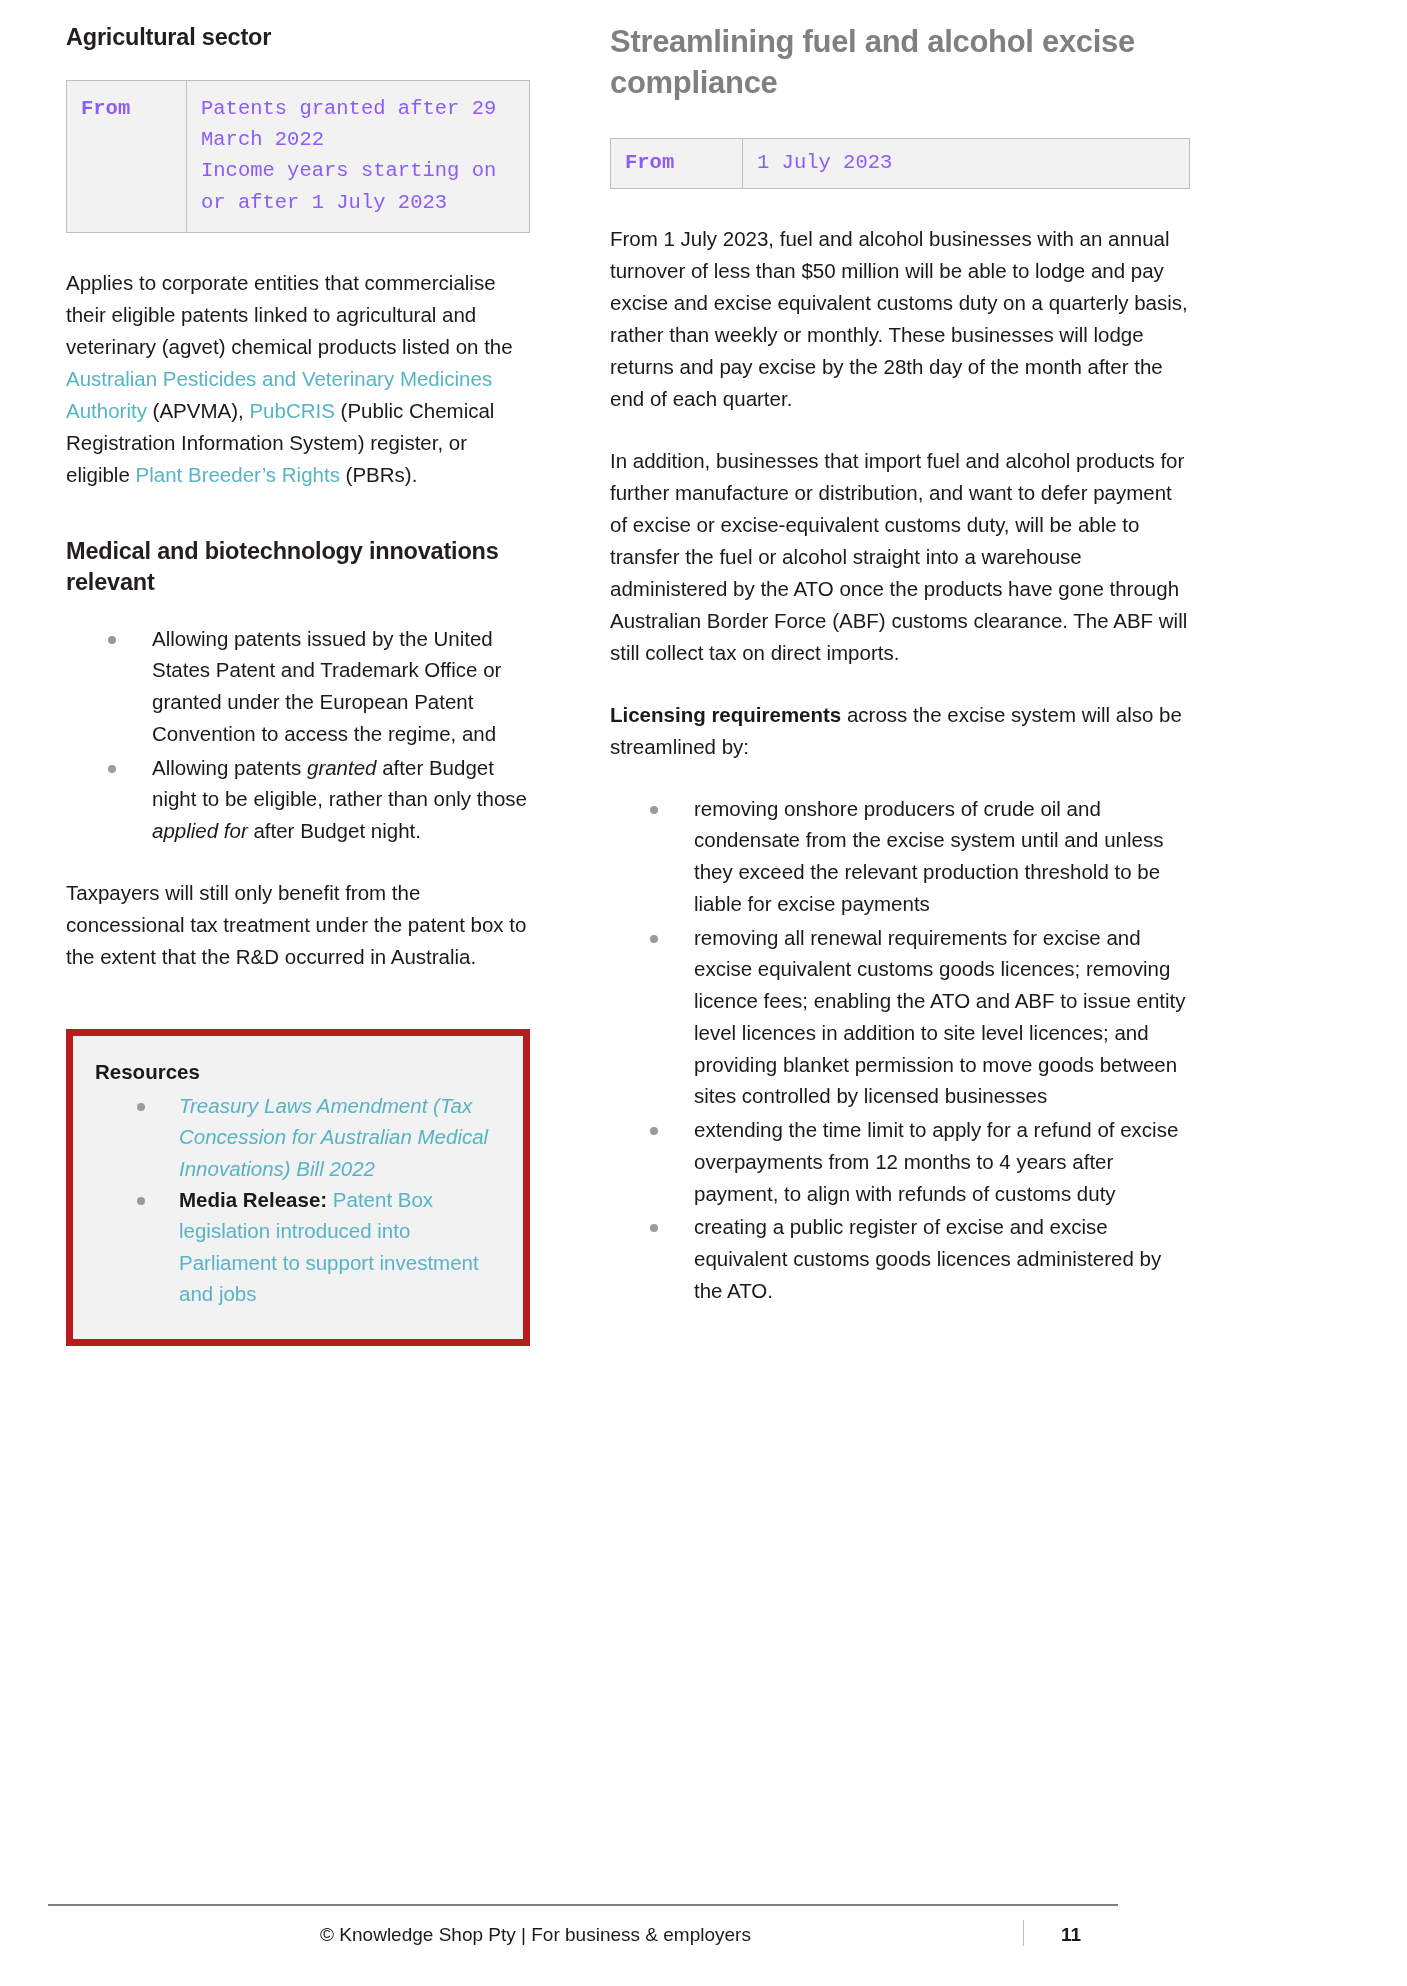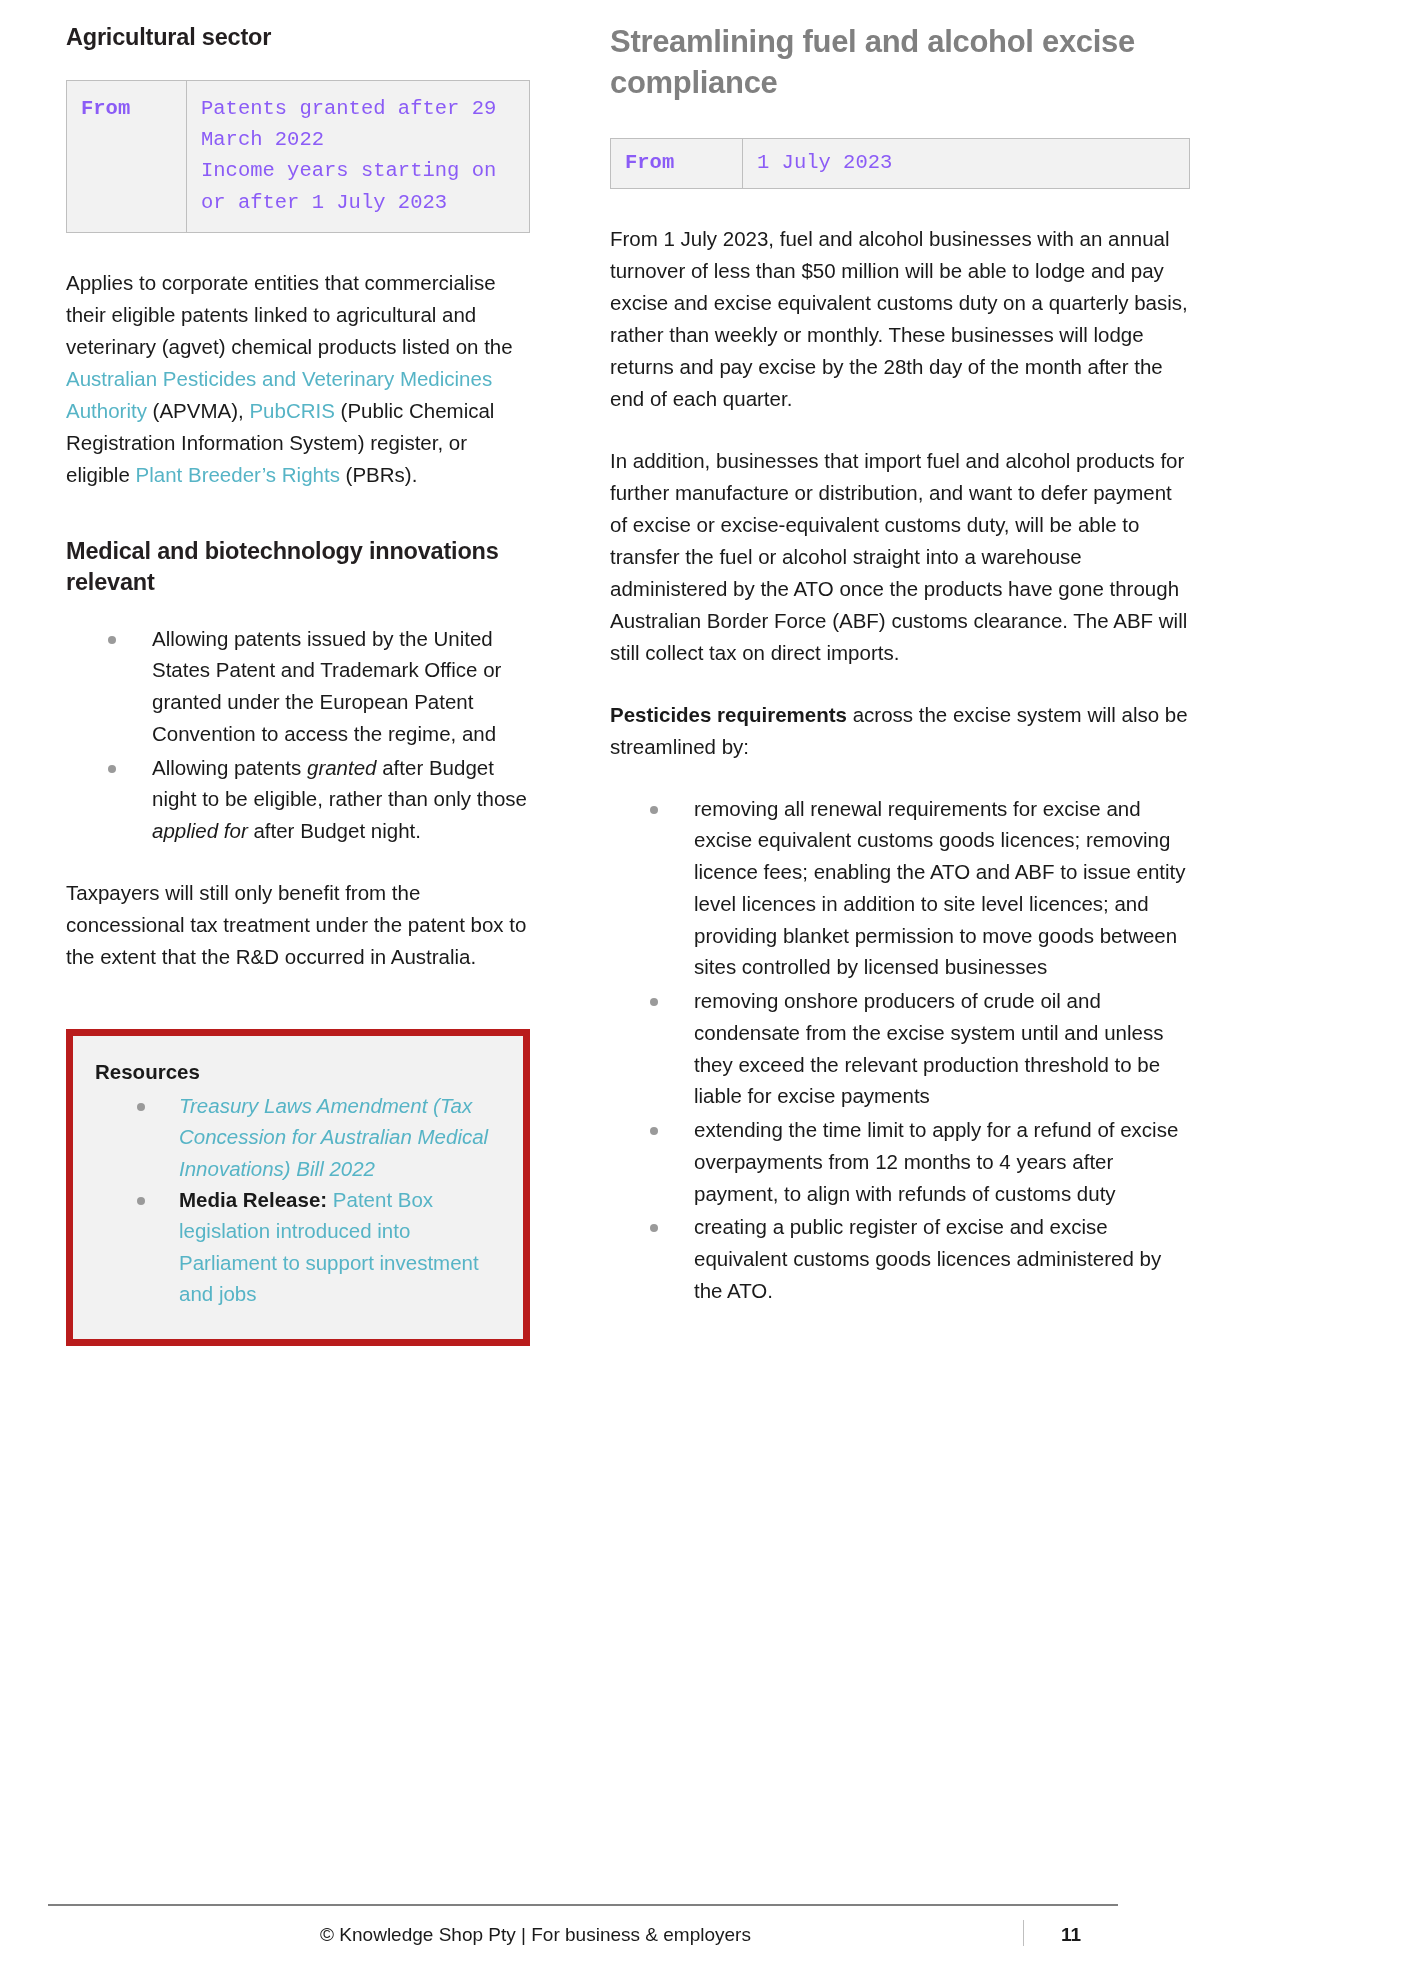--- a/index.html
+++ b/index.html
@@ -253,25 +253,25 @@
             <td class="label">From</td>
             <td>1 July 2023</td>
           </tr>
         </tbody>
       </table>
 
       <p class="body">From 1 July 2023, fuel and alcohol businesses with an annual turnover of less than $50 million will be able to lodge and pay excise and excise equivalent customs duty on a quarterly basis, rather than weekly or monthly. These businesses will lodge returns and pay excise by the 28th day of the month after the end of each quarter.</p>
 
       <p class="body">In addition, businesses that import fuel and alcohol products for further manufacture or distribution, and want to defer payment of excise or excise-equivalent customs duty, will be able to transfer the fuel or alcohol straight into a warehouse administered by the ATO once the products have gone through Australian Border Force (ABF) customs clearance. The ABF will still collect tax on direct imports.</p>
 
-      <p class="body"><span class="bold">Pesticides requirements</span><span> across the excise system will also be streamlined by:</span></p>
+      <p class="body"><span class="bold">Licensing requirements</span><span> across the excise system will also be streamlined by:</span></p>
 
       <ul class="bullets tight">
+        <li>removing onshore producers of crude oil and condensate from the excise system until and unless they exceed the relevant production threshold to be liable for excise payments</li>
         <li>removing all renewal requirements for excise and excise equivalent customs goods licences; removing licence fees; enabling the ATO and ABF to issue entity level licences in addition to site level licences; and providing blanket permission to move goods between sites controlled by licensed businesses</li>
-        <li>removing onshore producers of crude oil and condensate from the excise system until and unless they exceed the relevant production threshold to be liable for excise payments</li>
         <li>extending the time limit to apply for a refund of excise overpayments from 12 months to 4 years after payment, to align with refunds of customs duty</li>
         <li>creating a public register of excise and excise equivalent customs goods licences administered by the ATO.</li>
       </ul>
 
     </div>
 
   </div>
 
   <div class="footer">
     <div class="footer-center">© Knowledge Shop Pty | For business &amp; employers</div>

